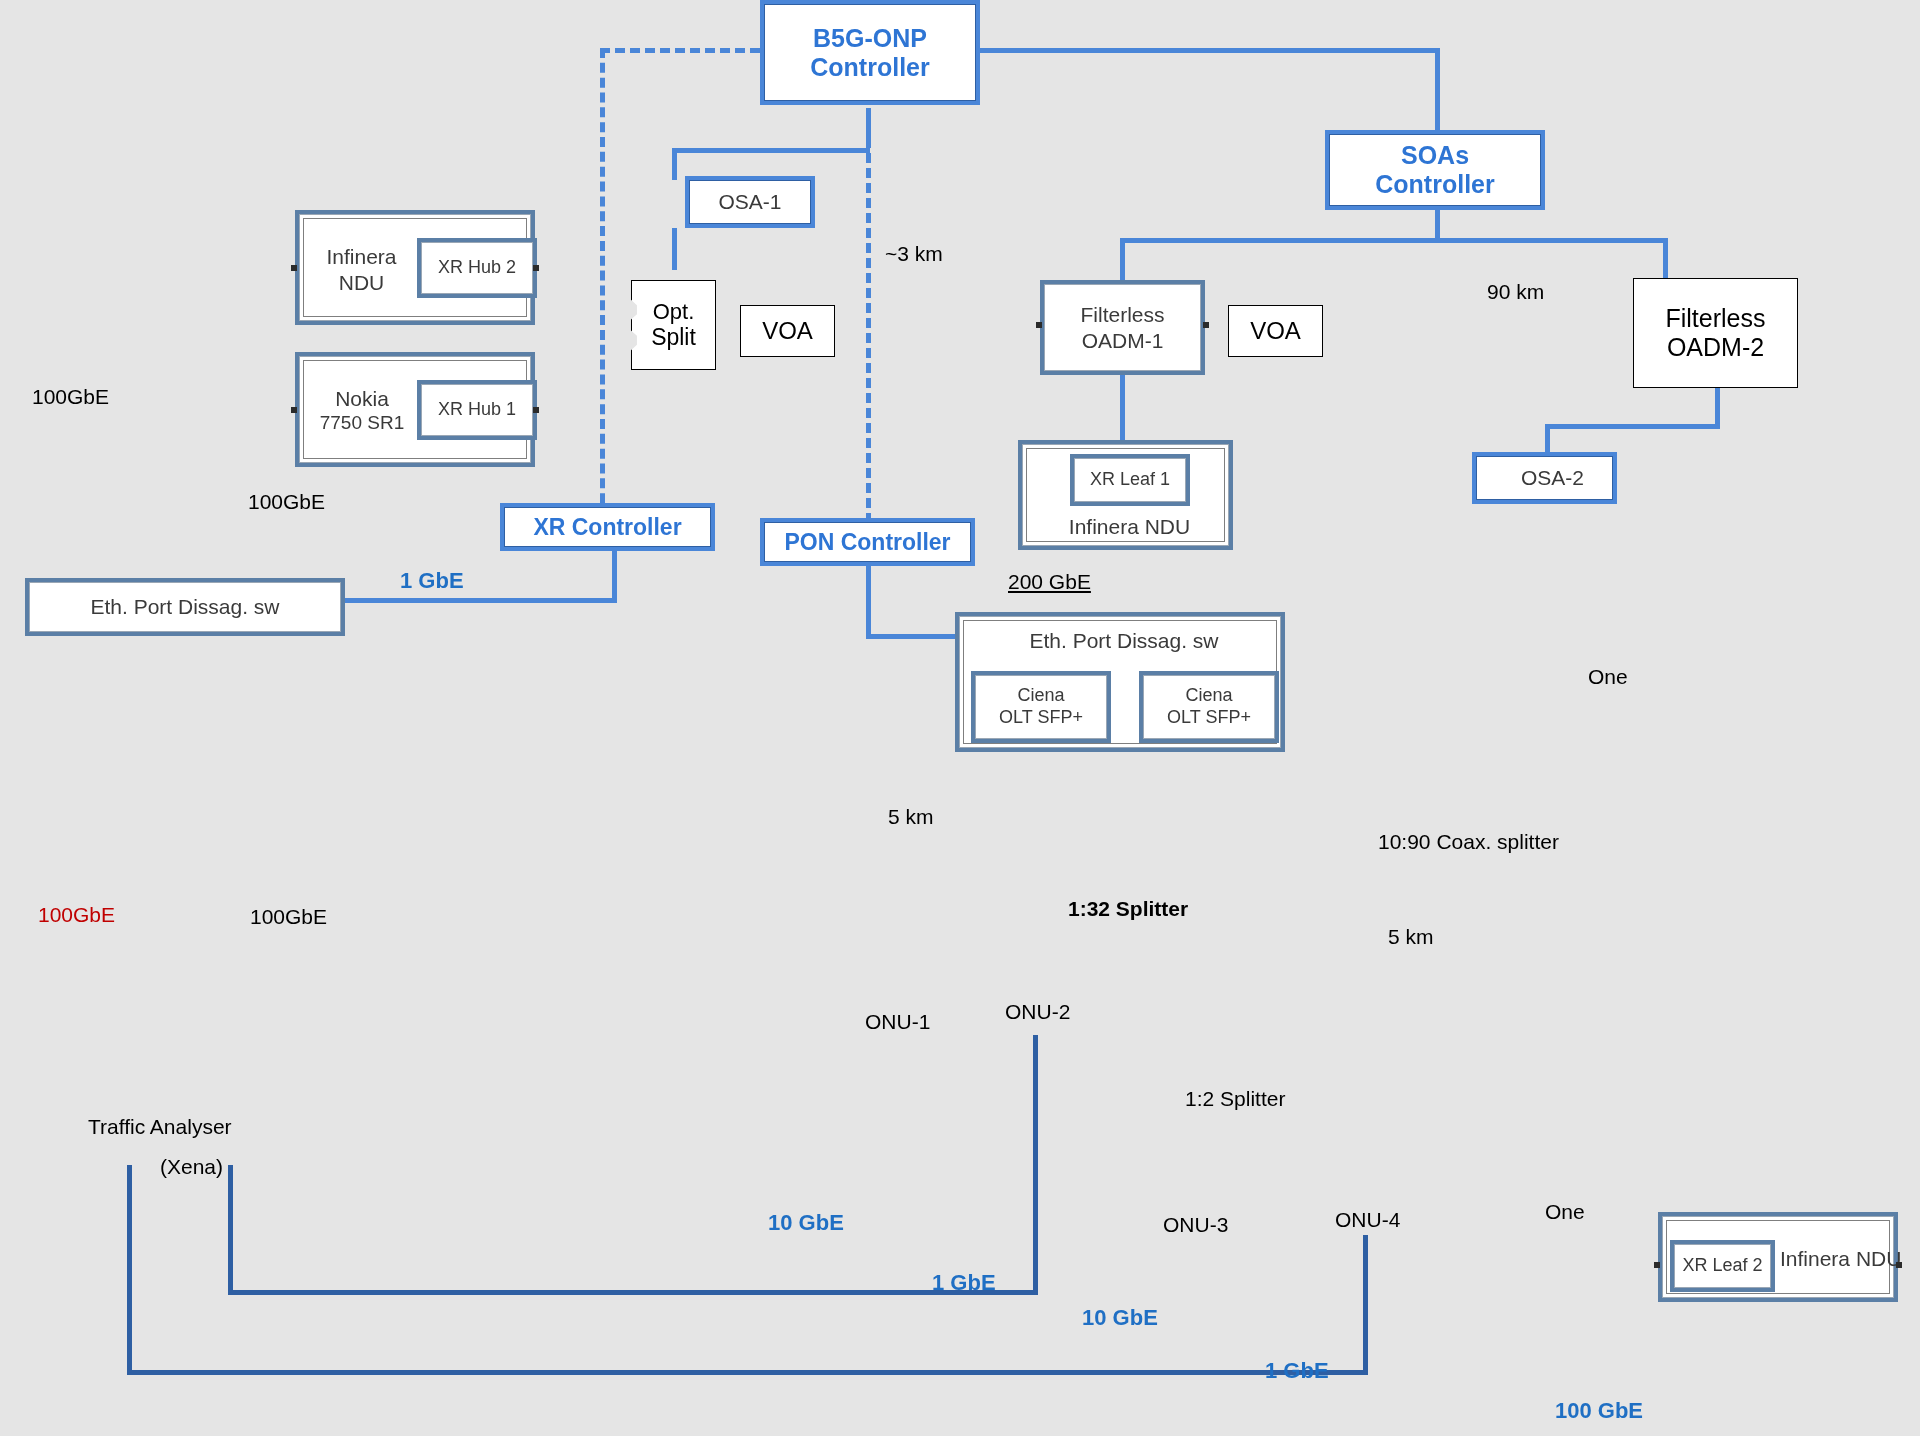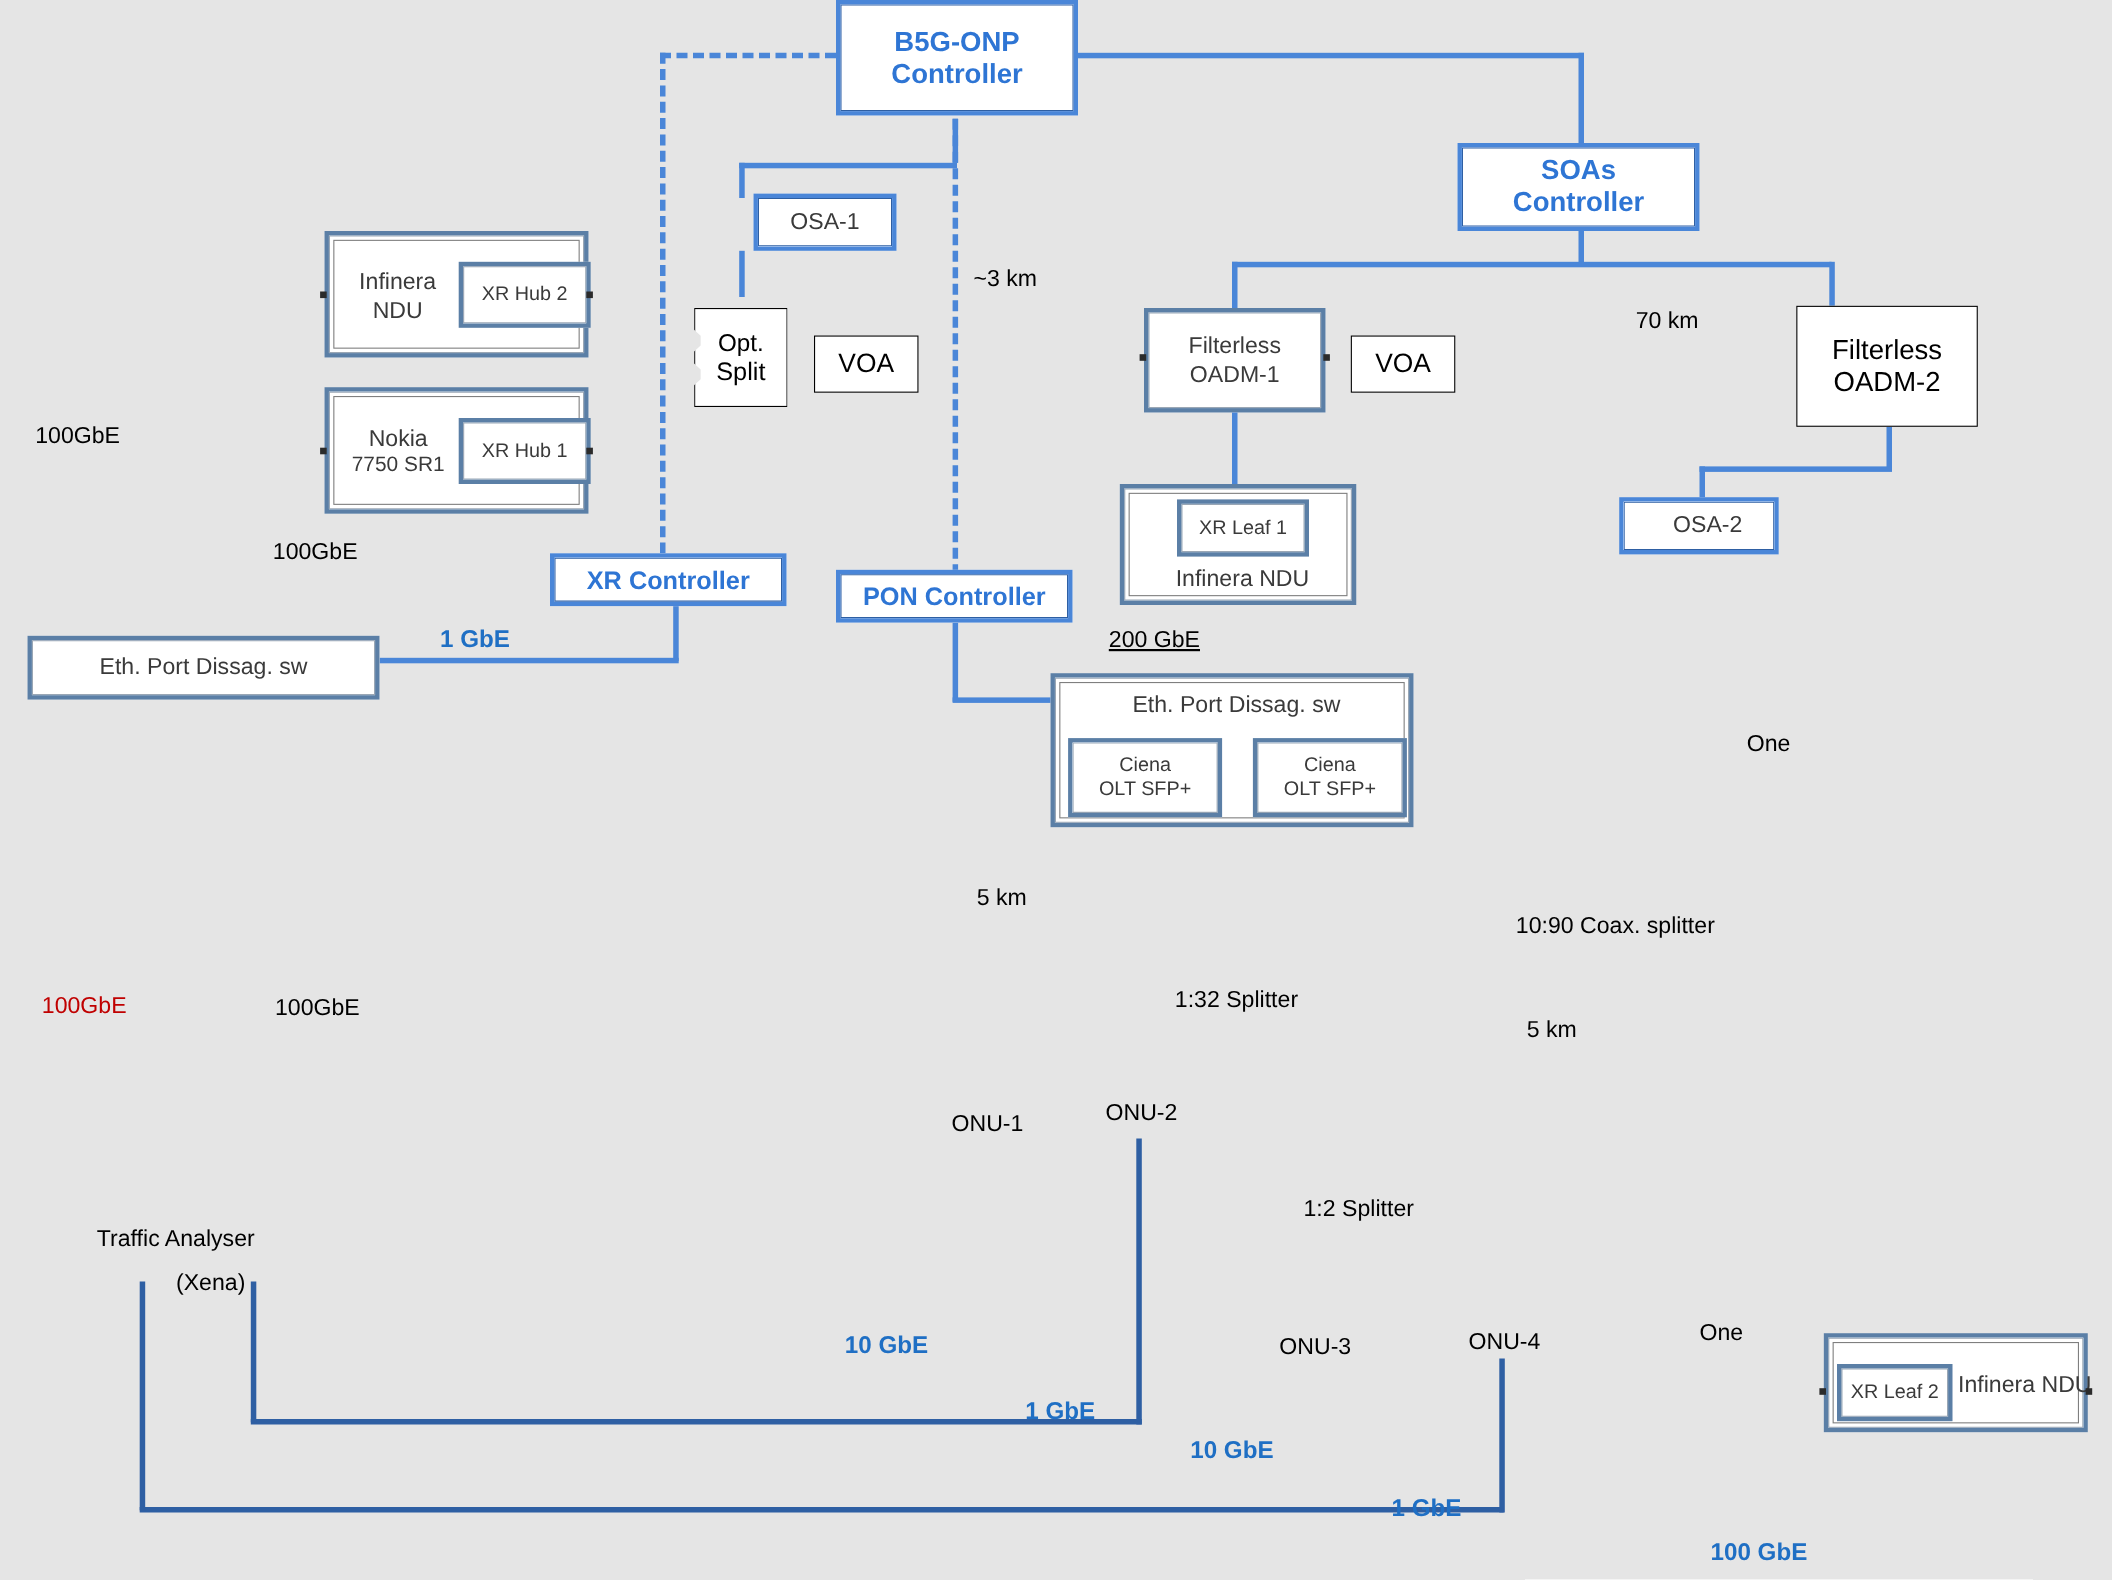--- a/index.html
+++ b/index.html
@@ -217,39 +217,39 @@
 
   <div class="abs box-blue box-center" style="left:500px;top:503px;width:215px;height:48px;">
     <div class="cap-blue" style="font-size:23px;">XR Controller</div>
   </div>
 
   <div class="abs box-blue box-center" style="left:760px;top:518px;width:215px;height:48px;">
     <div class="cap-blue" style="font-size:23px;">PON Controller</div>
   </div>
 
   <div class="lbl t-black" style="left:885px;top:242px;">~3 km</div>
-  <div class="lbl t-black" style="left:1487px;top:280px;">70 km</div>
+  <div class="lbl t-black" style="left:1487px;top:280px;">90 km</div>
 
   <div class="lbl t-black" style="left:32px;top:385px;">100GbE</div>
   <div class="lbl t-black" style="left:248px;top:490px;">100GbE</div>
 
   <div class="lbl t-blue" style="left:400px;top:568px;">1 GbE</div>
 
   <div class="lbl t-black" style="left:1008px;top:570px;text-decoration:underline;">200 GbE</div>
 
   <div class="lbl t-black" style="left:1588px;top:665px;">One</div>
 
   <div class="lbl t-black" style="left:888px;top:805px;">5 km</div>
 
   <div class="lbl t-black" style="left:1378px;top:830px;">10:90 Coax. splitter</div>
 
   <div class="lbl t-red" style="left:38px;top:903px;">100GbE</div>
   <div class="lbl t-black" style="left:250px;top:905px;">100GbE</div>
 
-  <div class="lbl t-black" style="left:1068px;top:897px;">1:32 Splitter</div>
+  <div class="lbl t-black" style="left:1068px;top:897px;font-weight:bold;">1:32 Splitter</div>
 
   <div class="lbl t-black" style="left:1388px;top:925px;">5 km</div>
 
   <div class="lbl t-black" style="left:865px;top:1010px;">ONU-1</div>
   <div class="lbl t-black" style="left:1005px;top:1000px;">ONU-2</div>
 
   <div class="lbl t-black" style="left:1185px;top:1087px;">1:2 Splitter</div>
 
   <div class="lbl t-black" style="left:88px;top:1115px;">Traffic Analyser</div>
   <div class="lbl t-black" style="left:160px;top:1155px;">(Xena)</div>

